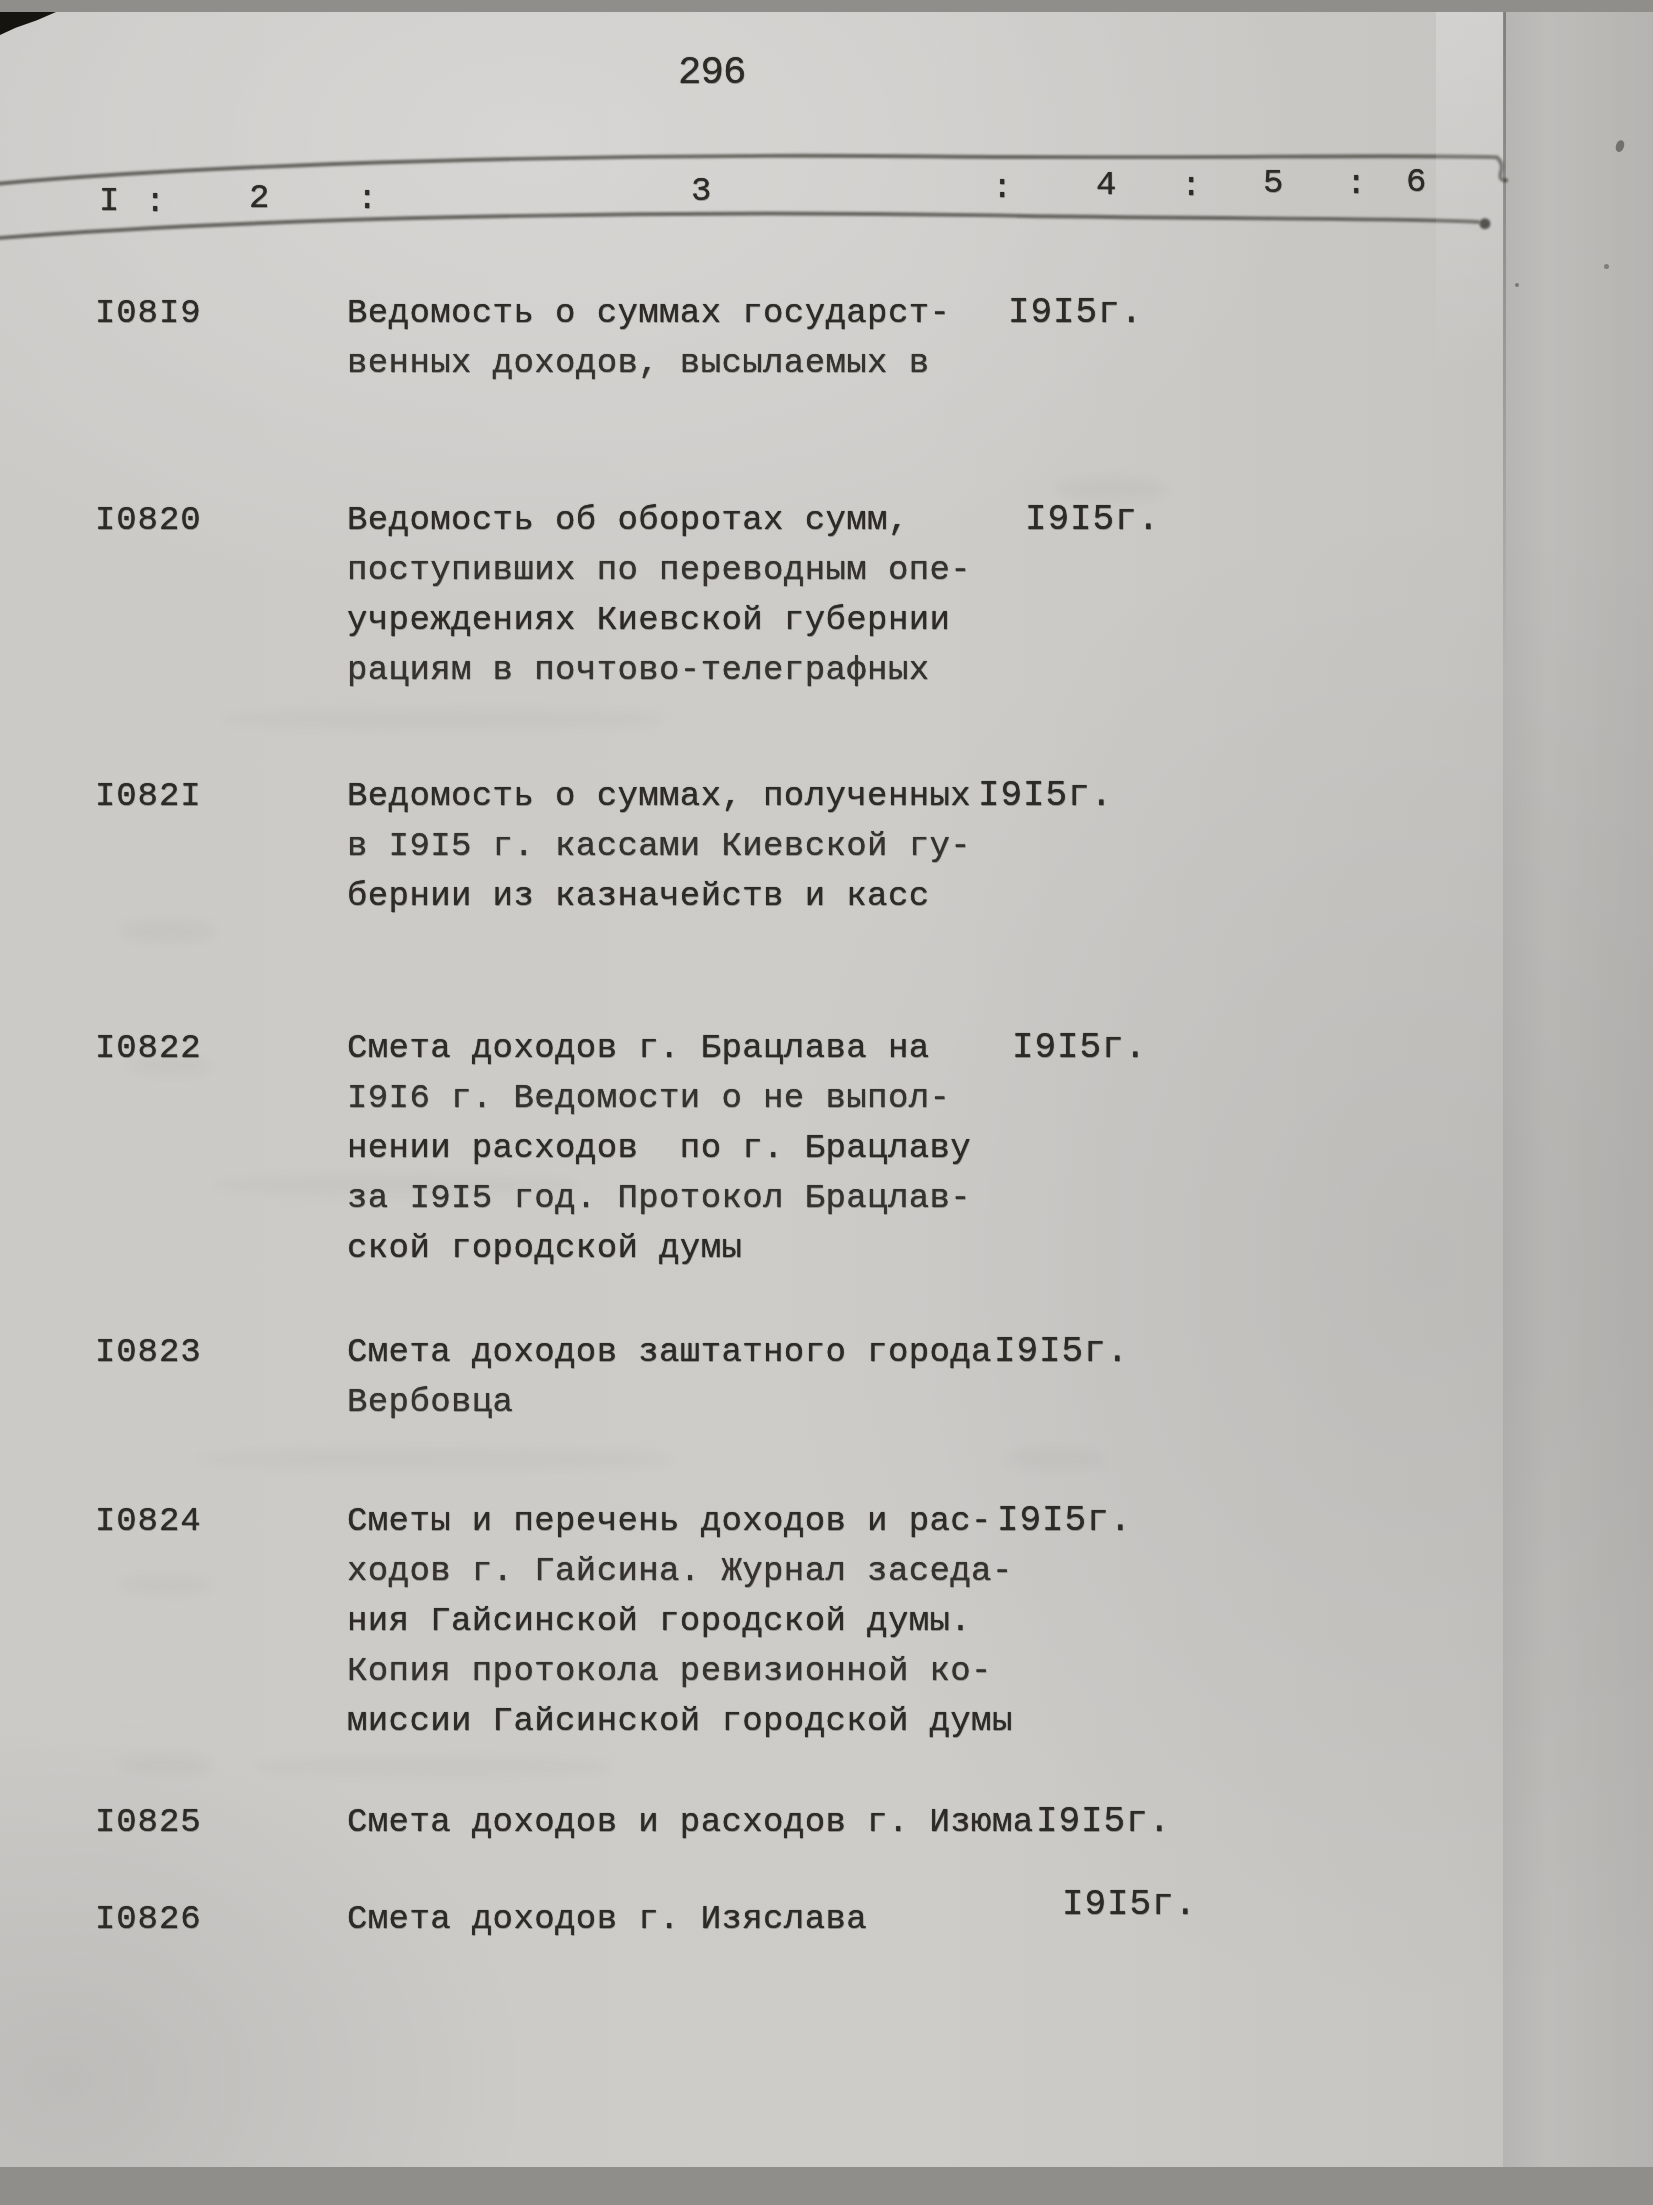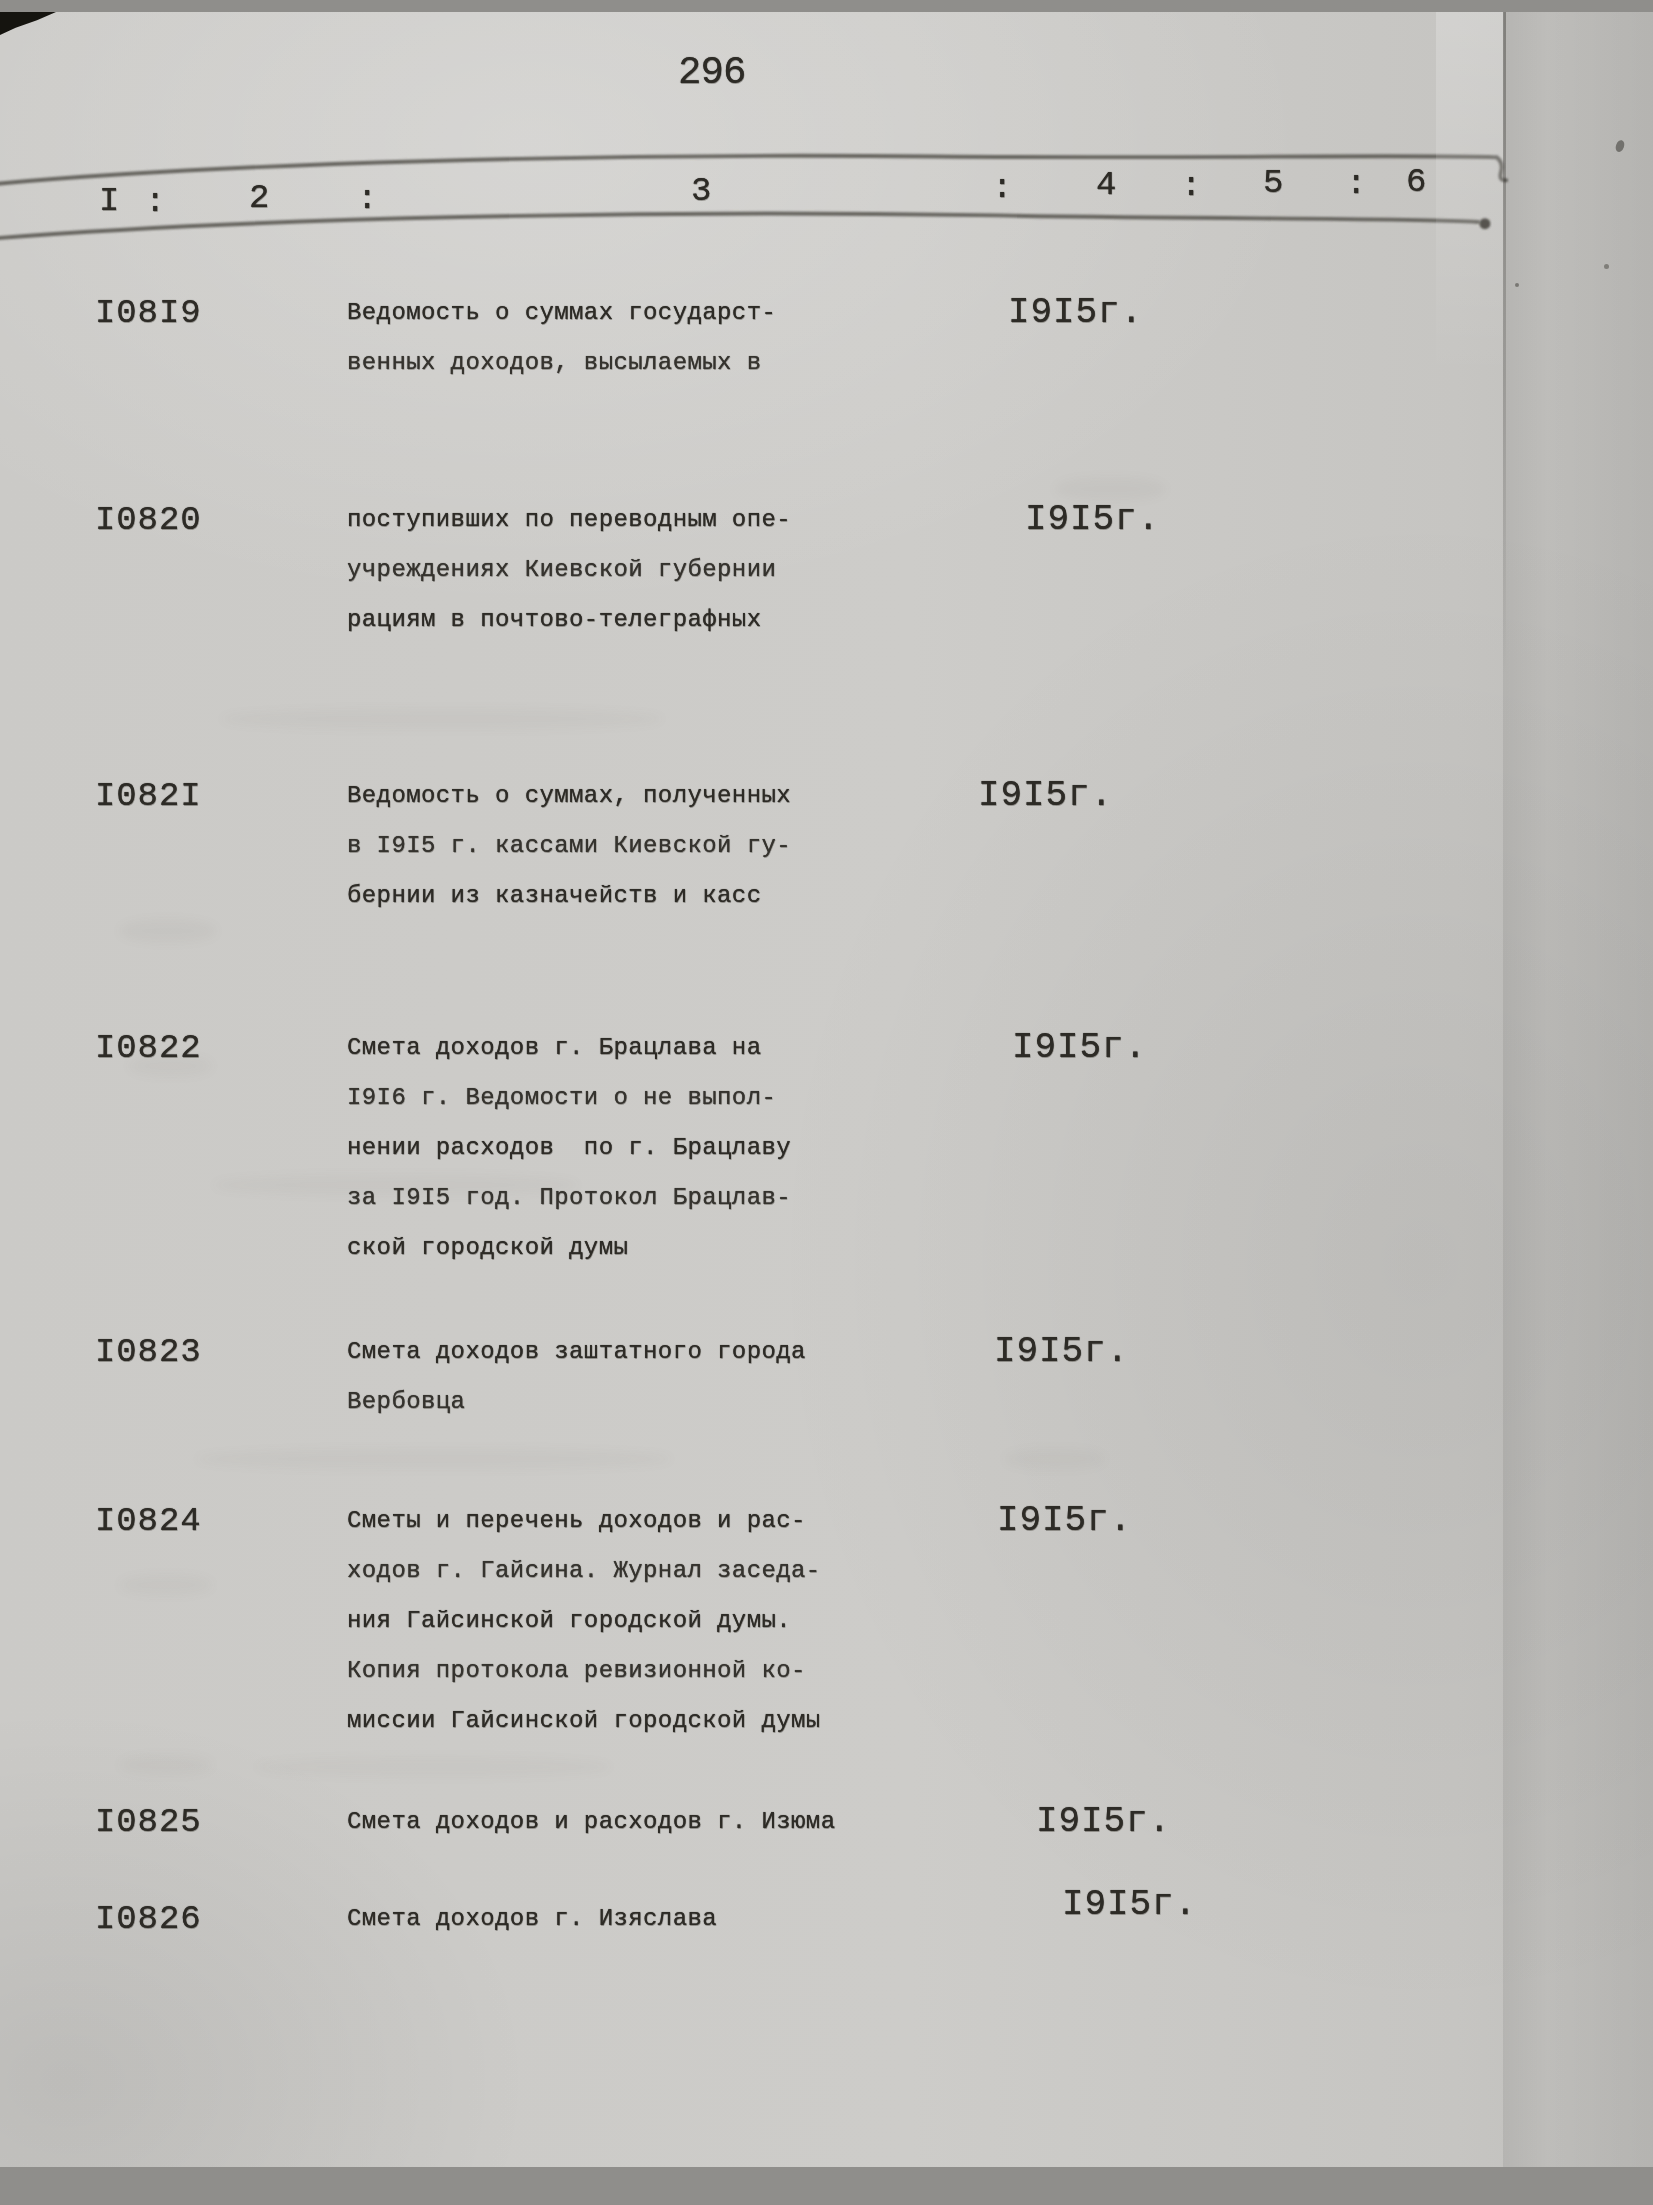--- a/index.html
+++ b/index.html
@@ -14,21 +14,21 @@
     font-family:"Liberation Mono","DejaVu Sans Mono",monospace;
     color:#2d2b26;
     margin-top:12px;
   }
   .txt{text-shadow:0 0 0.9px rgba(35,32,27,0.85), 0.5px 0.5px 0 rgba(35,32,27,0.30);}
   #pagenum{position:absolute;left:678px;top:39px;font-size:39px;letter-spacing:-0.9px;}
   .hdr{position:absolute;font-size:34px;}
   #rules{position:absolute;left:0;top:0;}
   .entry{position:absolute;left:0;width:1508px;height:51px;}
   .num{position:absolute;left:95px;top:0;font-size:34px;line-height:50px;letter-spacing:0.9px;}
-  .desc{position:absolute;left:347px;top:0;font-size:24px;}
+  .desc{position:absolute;left:347px;top:0;font-size:34px;}
   .line{line-height:50px;white-space:pre;letter-spacing:0.4px;}
   .line:nth-child(even){opacity:0.95;}
   .year{position:absolute;top:0;font-size:36px;line-height:50px;white-space:pre;letter-spacing:0.9px;}
   
   #corner-clip{position:absolute;left:0;top:0;width:56px;height:23px;background:#15140f;
     clip-path:polygon(0 0,100% 0,66% 36%,28% 68%,0 100%);}
   #edge-shade{position:absolute;right:0;top:0;width:151px;height:2205px;
     background:linear-gradient(to right, rgba(0,0,0,0.10), rgba(0,0,0,0.035) 30%, rgba(0,0,0,0.075));opacity:0.75;}
   #edge-line{position:absolute;left:1503px;top:0;width:2.6px;height:664px;
     background:linear-gradient(to bottom, rgba(62,60,55,0.45), rgba(62,60,55,0.22) 55%, rgba(62,60,55,0));}
@@ -77,20 +77,21 @@
     <div class="desc">
       <div class="line txt">Ведомость о суммах государст-</div>
       <div class="line txt">венных доходов, высылаемых в</div>
     </div>
     <span class="year txt" style="left:1008px">I9I5г.</span>
   </div>
 
   <div class="entry" style="top:483px">
     <span class="num txt">I0820</span>
     <div class="desc">
+      <div class="line txt">Ведомость об оборотах сумм,</div>
       <div class="line txt">поступивших по переводным опе-</div>
       <div class="line txt">учреждениях Киевской губернии</div>
       <div class="line txt">рациям в почтово-телеграфных</div>
     </div>
     <span class="year txt" style="left:1025px">I9I5г.</span>
   </div>
 
   <div class="entry" style="top:759px">
     <span class="num txt">I082I</span>
     <div class="desc">

